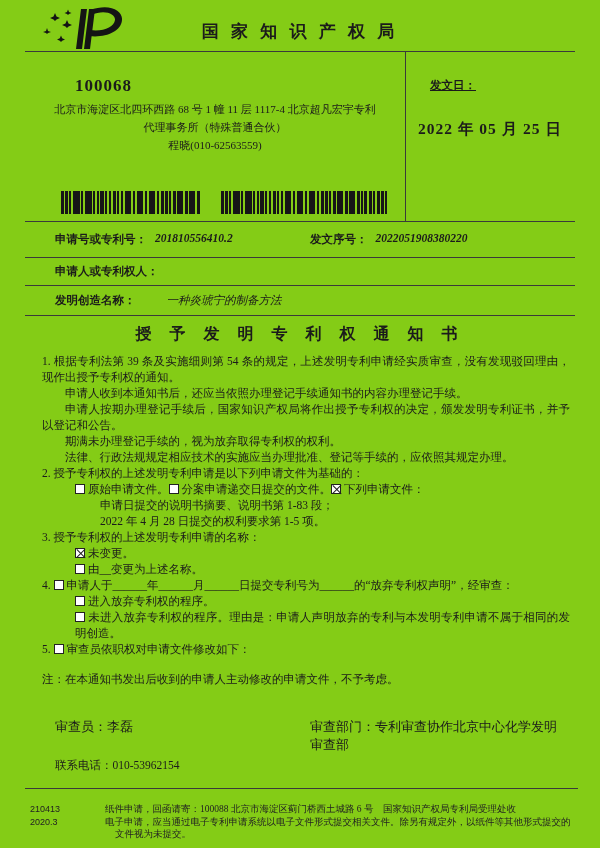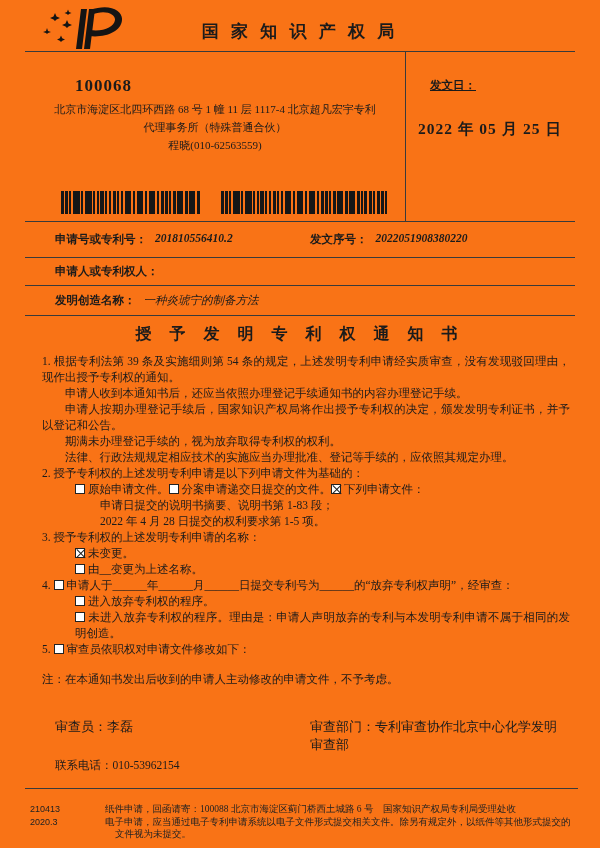--- a/index.html
+++ b/index.html
@@ -1,19 +1,19 @@
 <!DOCTYPE html>
 <html><head>
 <meta charset="utf-8">
 <style>
   * { margin:0; padding:0; box-sizing:border-box; }
   html,body { background:#e8e8e8; }
   .page {
     position:relative; width:600px; height:848px; margin:0 auto;
-    background:#f97316; color:#1b1b1b;
+    background:#84cc16; color:#1b1b1b;
     font-family:"Liberation Serif", serif;
     overflow:hidden;
   }
   
   .header { position:relative; height:52px; margin:0 25px 0 25px; border-bottom:1.5px solid #3a3a3a; }
   .logo { position:absolute; left:12px; top:6px; width:92px; height:46px; }
   .agency-title { text-align:center; padding-top:20px; font-size:17px; font-weight:bold; letter-spacing:4px; }
   
   .info { display:flex; height:170px; margin:0 25px; border-bottom:1.5px solid #3a3a3a; }
   .info-left { position:relative; width:380px; }
@@ -29,21 +29,21 @@
   .barcode-2 { left:196px; width:166px; }
   .info-right { flex:1; border-left:1.5px solid #3a3a3a; padding:26px 0 0 24px; }
   .dispatch-label { font-size:11.5px; font-weight:bold;text-decoration:underline; }
   .dispatch-date { margin:26px 0 0 -12px; font-size:15.5px; font-weight:bold; letter-spacing:1px; white-space:nowrap; }
   
   .frow { display:flex; margin:0 25px; border-bottom:1px solid #3a3a3a; font-size:11.5px; align-items:center; }
   .frow .cell { display:flex; }
   .r1 { height:36px; }
   .r1 .cell-left { width:285px; padding-left:30px; }
   .r2 { height:28px; padding-left:30px; }
-  .r3 { height:30px; padding-left:30px; }
+  .r3 { height:30px; padding-left:30px;gap:23px; }
   .flabel { font-weight:bold; white-space:nowrap; }
   .fvalue { margin-left:8px;font-style:italic; }
   .fvalue.bold { font-weight:bold; }
   
   .doc-title { text-align:center; padding:8px 0 6px 0; font-size:16px; font-weight:bold; letter-spacing:7px; }
   
   .body { margin:2px 30px 0 42px; font-size:11.5px; line-height:16px; text-align:justify; }
   .body p { margin:0; }
   .tind { text-indent:2em; }
   .ind1 { margin-left:33px !important; }

